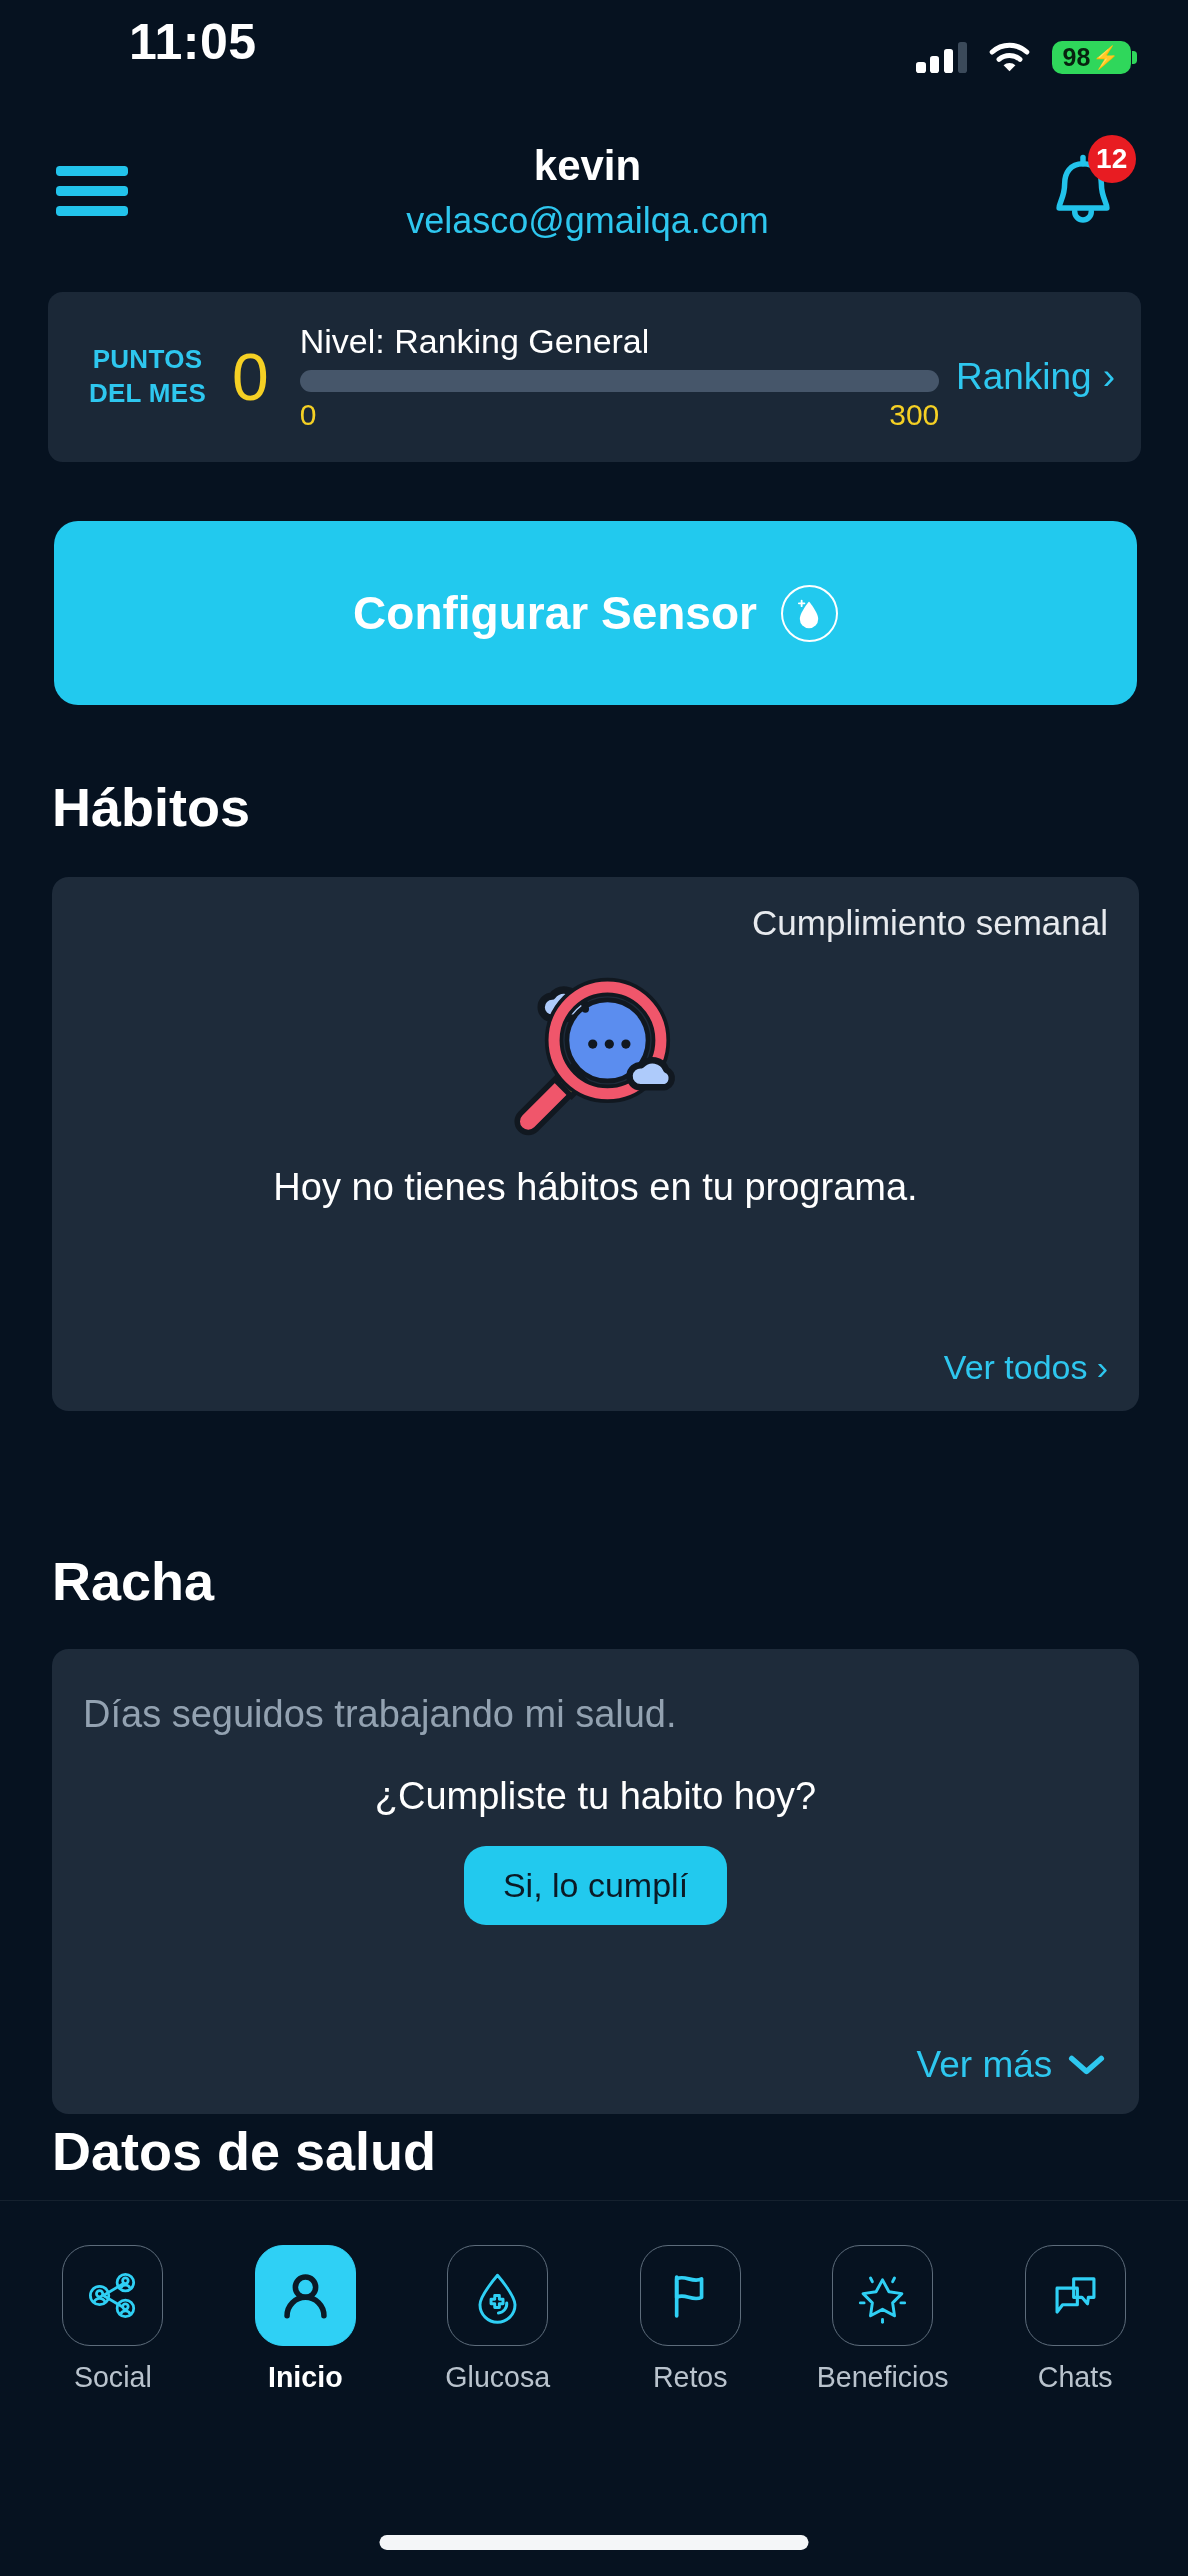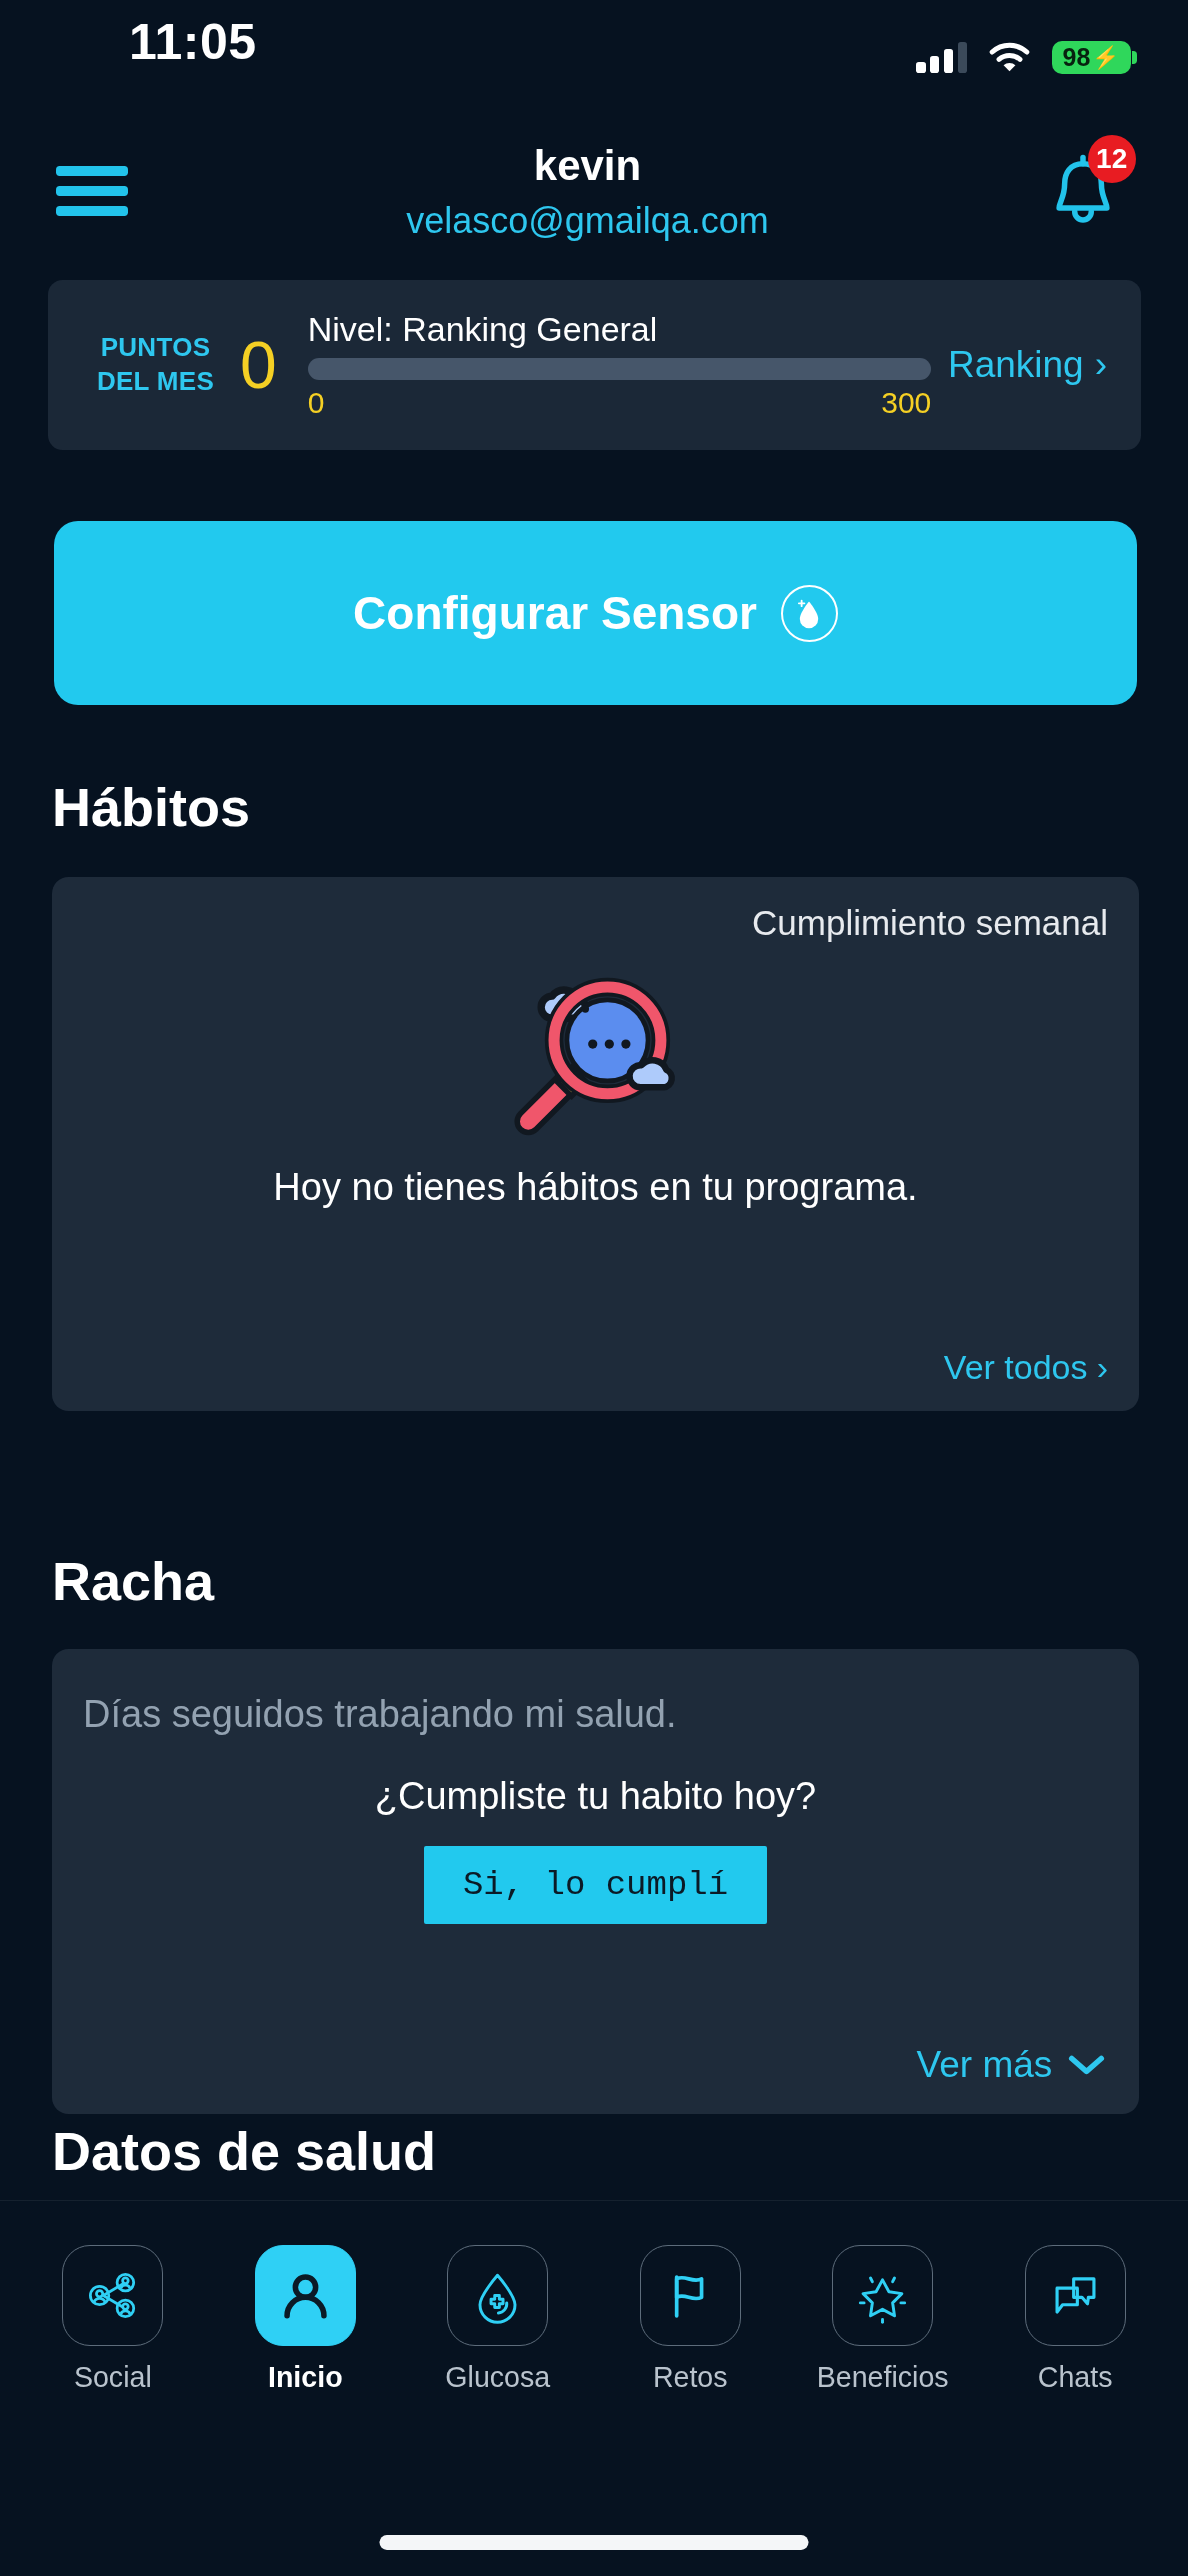--- a/index.html
+++ b/index.html
@@ -52,23 +52,23 @@
   .useremail{ color:#2ec7ef; font-size:36px; font-weight:400; margin-top:10px; }
   .bellwrap{ position:relative; width:85px; padding-top:22px; }
   .badge{
     position:absolute; top:5.5px; right:-3.7px; background:#e81c22; color:#fff;
     min-width:48px; height:48px; border-radius:24px; font-size:28px;
     font-weight:600; display:flex; align-items:center; justify-content:center;
   }
 
   
   .pointscard{
-    position:absolute; top:280px; left:48px; width:1093px; height:170px;
+    position:absolute; top:292px; left:48px; width:1093px; height:170px;
     background:#1b2837; border-radius:14.7px;
-    display:flex; align-items:center; padding:0 34px;
+    display:flex; align-items:center; padding:0 26px;
   }
   .puntos{
     color:#2ec7ef; font-size:26px; font-weight:600; line-height:1.3;
     text-align:center; width:147px; letter-spacing:0.3px;
   }
   .puntosval{ color:#f5d024; font-size:66px; font-weight:400; margin:0 31px 0 11px; }
   .levelblock{ flex:1; padding-right:16.6px; }
   .levellabel{ color:#ffffff; font-size:34px; margin-bottom:9.2px; }
   .progtrack{ width:100%; height:22px; background:#46566a; border-radius:11px; }
   .progfill{ height:100%; background:#22c3eb; border-radius:11px; }
@@ -106,22 +106,22 @@
 
   
   .rachacard{
     position:absolute; top:1649px; left:52px; width:1087px; height:465px;
     background:#1e2b3a; border-radius:16.6px; padding:44px 31px 24px;
   }
   .rachasub{ color:#93a2b1; font-size:38px; }
   .rachaq{ text-align:center; color:#ffffff; font-size:38px; margin-top:39px; }
   .cumplibtn{
     display:block; margin:28px auto 0; background:#22c9ee; color:#0b1a26;
-    border:none; border-radius:2px; padding:20px 39px;
-    font-size:34px; font-family:Liberation Mono, monospace; cursor:pointer;
+    border:none; border-radius:22px; padding:20px 39px;
+    font-size:34px; font-family:Liberation Sans, sans-serif; cursor:pointer;
   }
   .vermas{
     position:absolute; right:33px; bottom:28px; color:#2ec7ef; font-size:37px;
     display:flex; align-items:center; gap:14.7px; cursor:pointer;
   }
 
   
   .cutheadwrap{ position:absolute; top:2124px; left:0; width:1188px; height:81px; overflow:hidden; }
   .cuthead{ position:absolute; left:52px; top:-3.7px; color:#ffffff; font-size:54px; font-weight:700; }
 

